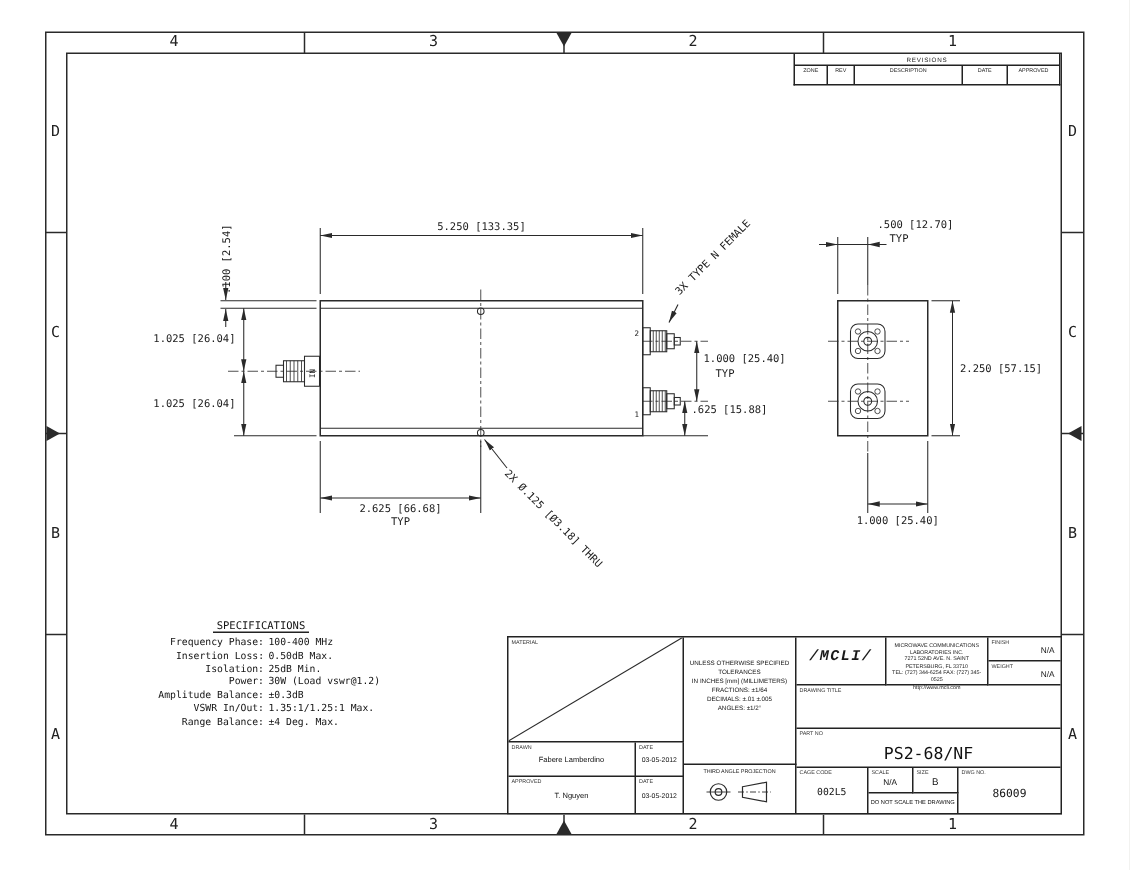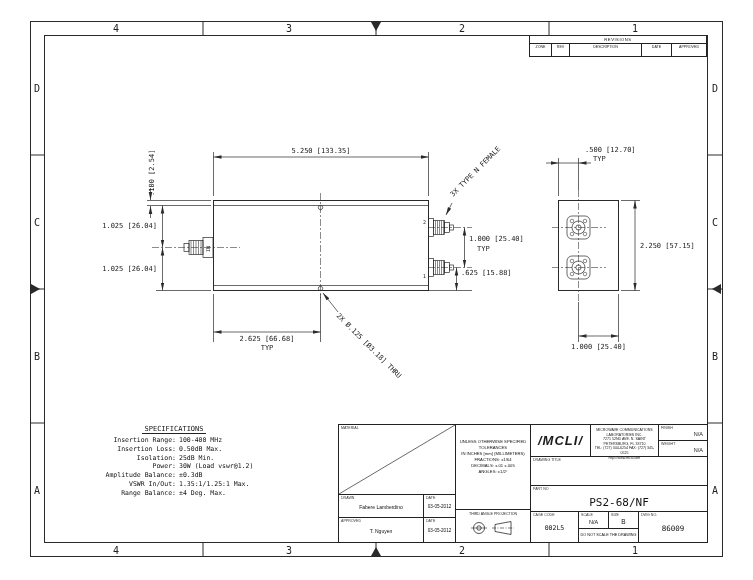--- a/index.html
+++ b/index.html
@@ -11,21 +11,21 @@
   .lk{stroke:#2a2a2a;stroke-width:0.55;fill:none;}
   .cline{stroke:#2a2a2a;stroke-width:0.55;fill:none;stroke-dasharray:7 2 2 2;}
   .mk{fill:#2a2a2a;stroke:none;}
   text.d{font-family:"DejaVu Sans Mono",monospace;font-size:7px;fill:#1a1a1a;}
   text.ds{font-family:"DejaVu Sans Mono",monospace;font-size:5px;fill:#1a1a1a;}
   .zone{position:absolute;transform:translate(-50%,-50%);font-family:"DejaVu Sans Mono",monospace;
         font-size:10px;color:#222;}
   
   .specs{position:absolute;left:68px;top:413px;width:212px;font-family:"DejaVu Sans Mono",monospace;
          font-size:6.5px;color:#111;}
-  .specs-title{text-align:center;margin-bottom:3px;font-size:7px;margin-top:12px;}
+  .specs-title{text-align:center;margin-bottom:3px;font-size:7px;}
   .specs-title span{border-bottom:0.8px solid #222;padding:0 2px;}
   .spec-row{display:flex;line-height:8.8px;}
   .spec-l{width:108px;text-align:right;}
   .spec-v{padding-left:3px;text-align:center;}
   
   .revtable{position:absolute;left:529px;top:36px;width:178px;height:21px;border:1px solid #222;
             border-top:none;background:#fff;box-sizing:border-box;}
   .rev-title{height:7px;line-height:7px;border-bottom:1px solid #222;text-align:center;
              font-size:4.2px;letter-spacing:0.5px;}
   .rev-cols{display:flex;height:12px;}
@@ -34,22 +34,22 @@
   
   .tblock{position:absolute;left:338px;top:424px;width:368px;height:117px;border:1px solid #222;
           background:#fff;}
   .tc{position:absolute;box-sizing:border-box;border:0 solid #222;}
   .br{border-right-width:1px;} .bb{border-bottom-width:1px;}
   .cl{position:absolute;top:1px;left:2px;font-size:3.6px;color:#333;white-space:nowrap;}
   .cv{position:absolute;left:0;right:0;text-align:center;color:#111;}
   .mono{font-family:"DejaVu Sans Mono",monospace;}
   .co{position:absolute;left:0;right:0;top:3px;text-align:center;font-size:3.6px;line-height:4.6px;color:#222;}
   .tol{position:absolute;left:0;right:0;top:14px;text-align:center;font-size:4.2px;line-height:6px;color:#111;}
-  .logo{position:absolute;left:0;right:0;top:8px;text-align:center;font-family:Liberation Sans, sans-serif;
-        font-style:italic;font-weight:bold;font-size:13px;letter-spacing:1px;}
+  .logo{position:absolute;left:0;right:0;top:8px;text-align:center;font-family:Liberation Mono, monospace;
+        font-style:italic;font-weight:bold;font-size:10px;letter-spacing:1px;}
   .namecell{font-size:5px;}
 </style>
 </head>
 <body>
 
 <div id="sheet">
 
   <svg id="linework" width="753" height="580" viewBox="0 0 753 580">
     <defs>
       <marker id="arr" viewBox="0 0 10 6" refX="10" refY="3" markerWidth="8" markerHeight="5" markerUnits="userSpaceOnUse" orient="auto-start-reverse">
@@ -269,21 +269,21 @@
       <div class="rc" style="width:30px">DATE</div>
       <div class="rc" style="flex:1">APPROVED</div>
     </div>
   </div>
 
   <div class="specs">
     <div class="specs-title">
       <span>SPECIFICATIONS</span>
     </div>
     <div class="spec-row">
-        <div class="spec-l">Insertion Range:</div>
+        <div class="spec-l">Frequency Phase:</div>
         <div class="spec-v">100-400 MHz</div>
       </div>
     <div class="spec-row">
         <div class="spec-l">Insertion Loss:</div>
         <div class="spec-v">0.50dB Max.</div>
       </div>
     <div class="spec-row">
         <div class="spec-l">Isolation:</div>
         <div class="spec-v">25dB Min.</div>
       </div>

